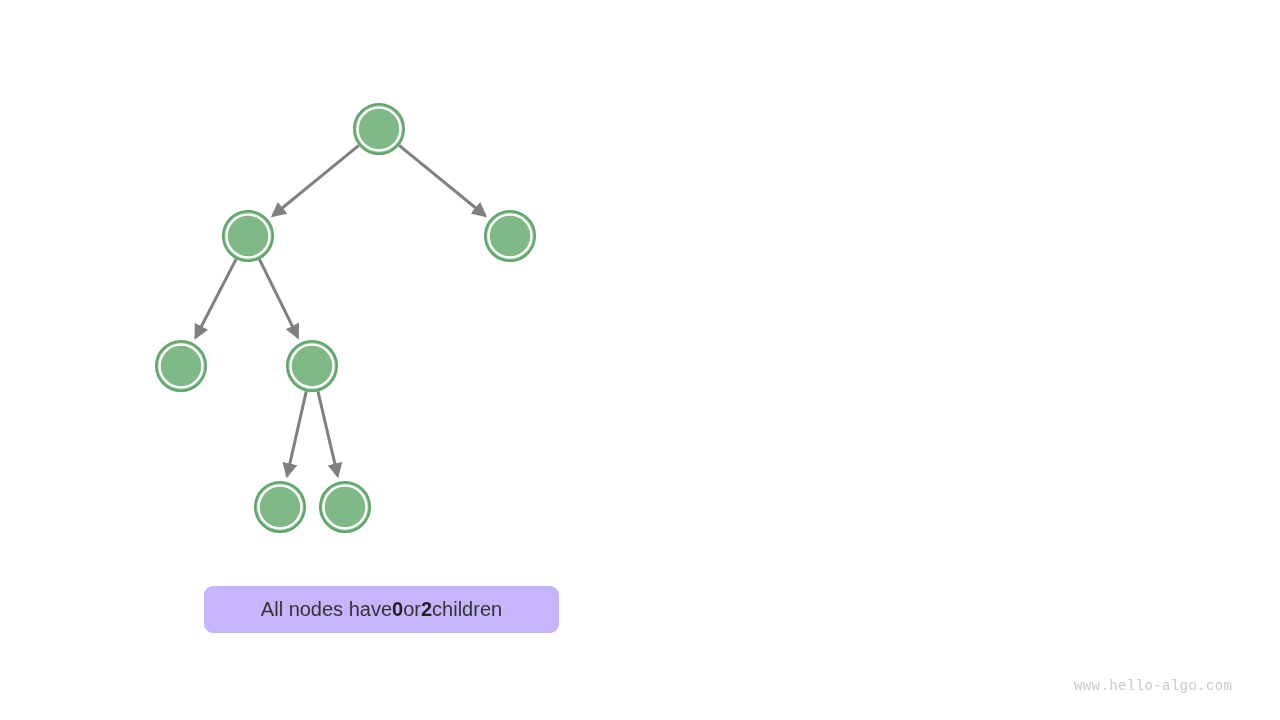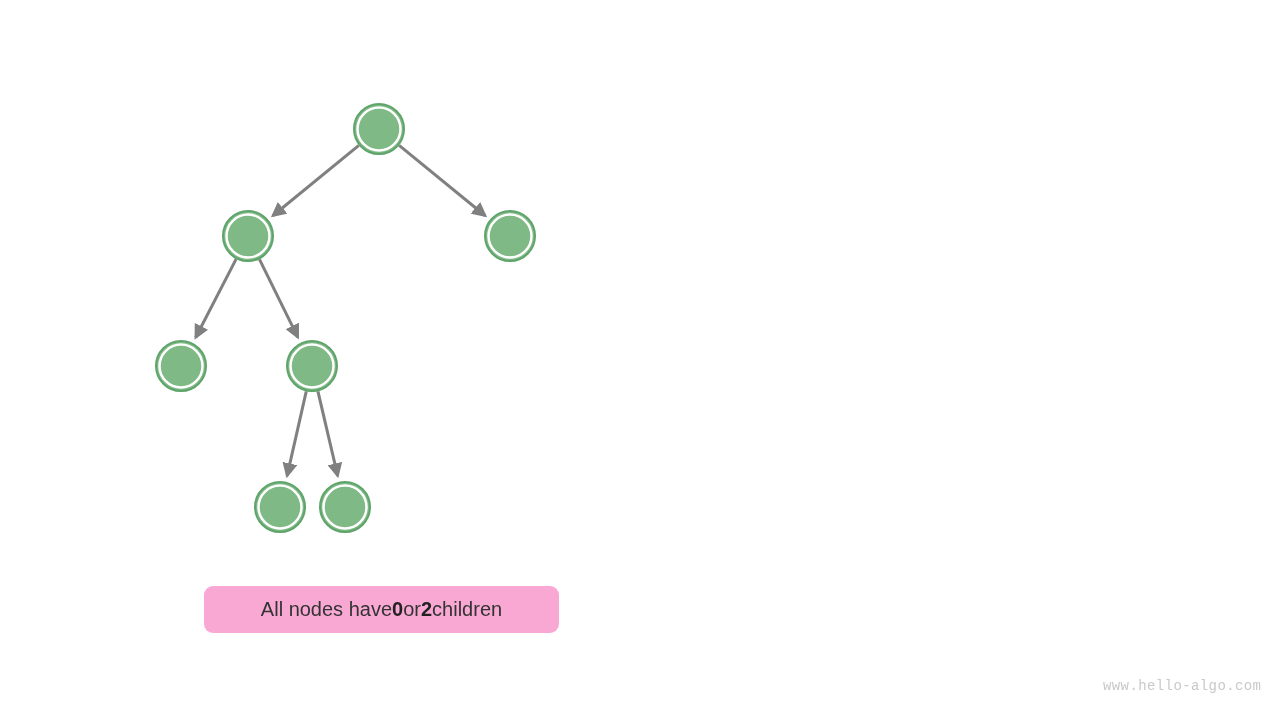--- a/index.html
+++ b/index.html
@@ -103,23 +103,23 @@
           <circle cx="280" cy="507" r="21.5" fill="#7FB985" stroke="#ffffff" stroke-width="2.5"></circle>
         </g>
         <g>
           <circle cx="345" cy="507" r="25" fill="#7FB985" stroke="#5FA46B" stroke-width="2"></circle>
           <circle cx="345" cy="507" r="21.5" fill="#7FB985" stroke="#ffffff" stroke-width="2.5"></circle>
         </g>
       </g>
   </svg>
 
 
-  <div class="caption-pill" id="caption-el" style="left: 204px; top: 586px; width: 355px; height: 47px; background: #f9a8d4; color: rgb(51, 51, 51); text-align: right;">
+  <div class="caption-pill" id="caption-el" style="left: 204px; top: 586px; width: 355px; height: 47px; background: #c4b5fd; color: rgb(51, 51, 51); text-align: right;">
     <span>All nodes have </span>
       <span class="em">0</span>
       <span> or </span>
       <span class="em">2</span>
       <span> children</span>
   </div>
 
-  <div class="watermark" id="watermark-el" style="left: 1074px; top: 678px; color: rgb(201, 201, 201); margin-left: 29px;">www.hello-algo.com</div>
+  <div class="watermark" id="watermark-el" style="left: 1074px; top: 678px; color: rgb(201, 201, 201);">www.hello-algo.com</div>
 
 </div>
 
 </body></html>

